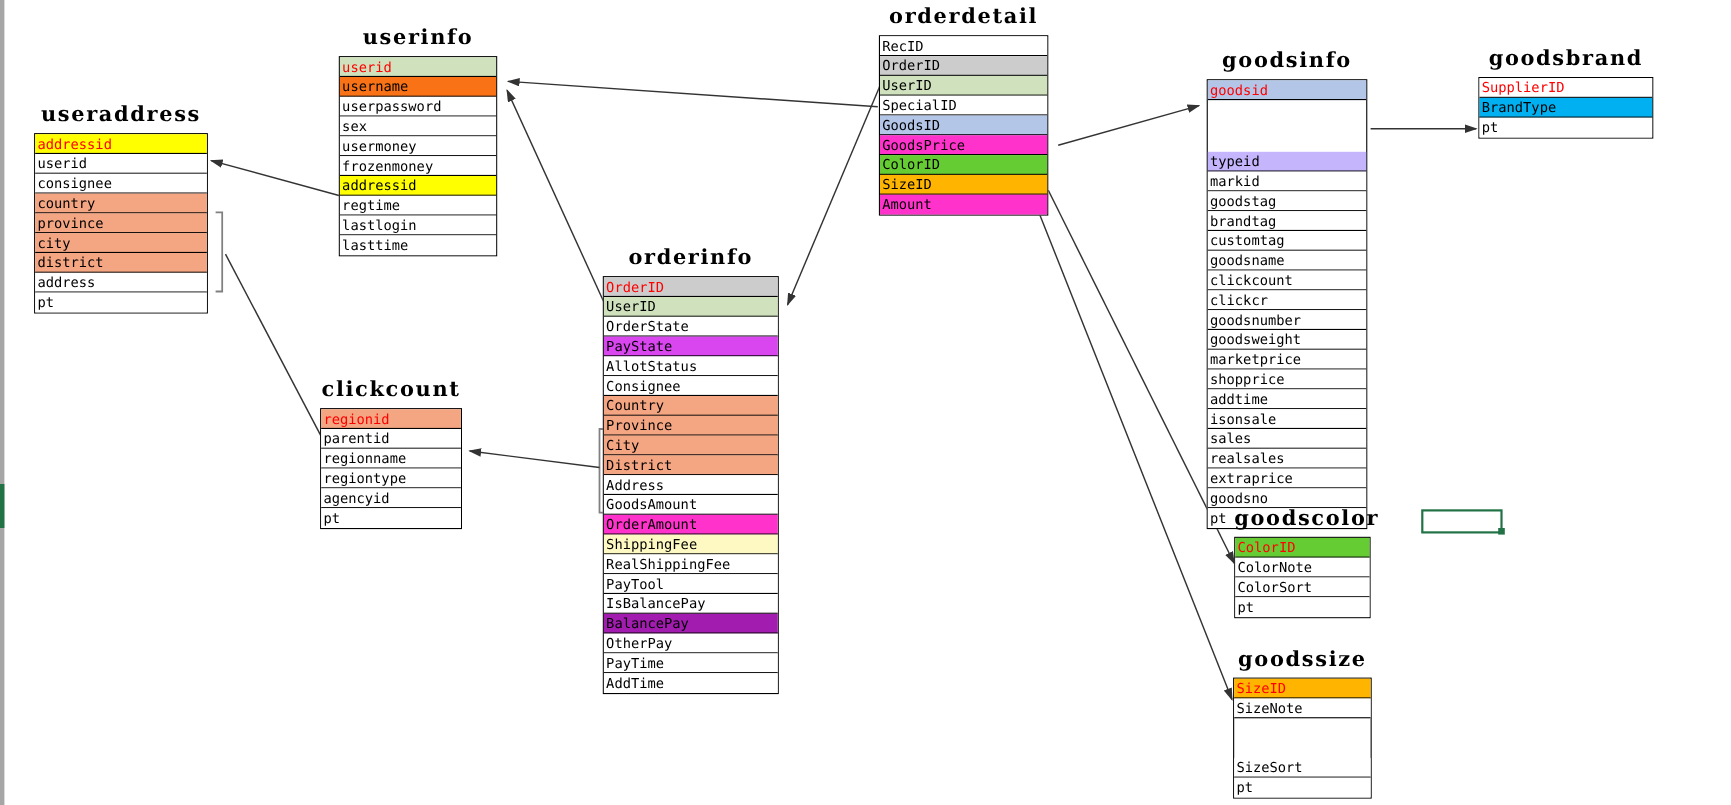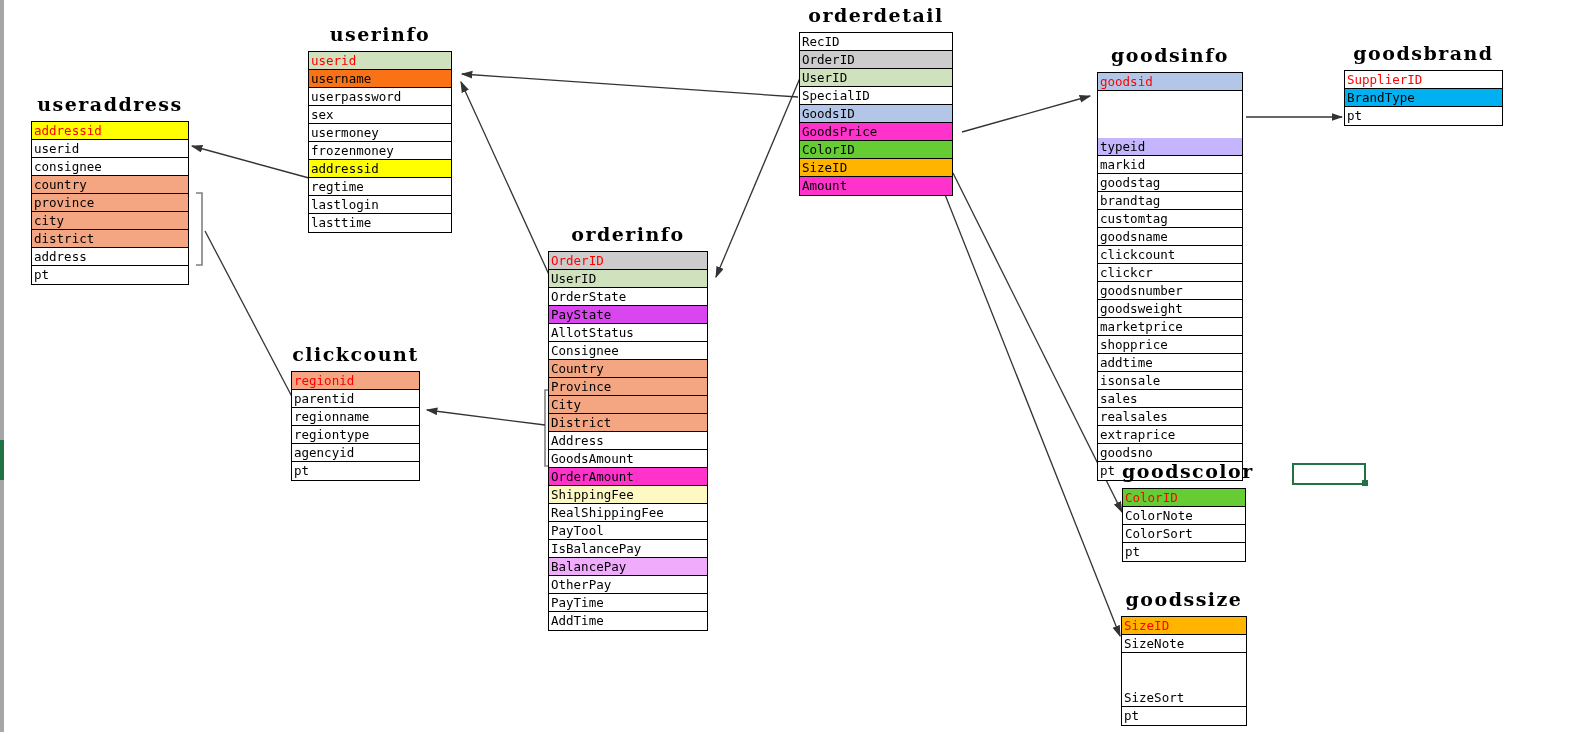--- a/index.html
+++ b/index.html
@@ -156,21 +156,21 @@
         <div class="row" style="background: rgb(244, 165, 130);"><span>Province</span></div>
         <div class="row" style="background: rgb(244, 165, 130);"><span>City</span></div>
         <div class="row" style="background: rgb(244, 165, 130);"><span>District</span></div>
         <div class="row" style="background: rgb(255, 255, 255);"><span>Address</span></div>
         <div class="row" style="background: rgb(255, 255, 255);"><span>GoodsAmount</span></div>
         <div class="row" style="background: rgb(255, 51, 204);"><span>OrderAmount</span></div>
         <div class="row" style="background: #fef9c3;"><span>ShippingFee</span></div>
         <div class="row" style="background: rgb(255, 255, 255);"><span>RealShippingFee</span></div>
         <div class="row" style="background: rgb(255, 255, 255);"><span>PayTool</span></div>
         <div class="row" style="background: rgb(255, 255, 255);"><span>IsBalancePay</span></div>
-        <div class="row" style="background: #f0abfc;"><span>BalancePay</span></div>
+        <div class="row" style="background: #a21caf;"><span>BalancePay</span></div>
         <div class="row" style="background: rgb(255, 255, 255);"><span>OtherPay</span></div>
         <div class="row" style="background: rgb(255, 255, 255);"><span>PayTime</span></div>
         <div class="row" style="background: rgb(255, 255, 255);"><span>AddTime</span></div>
       </div>
   </div>
 
   <div class="table-group" style="left:799px;top:4px;width:154px;">
     <div class="tbl-title">orderdetail</div>
     <div class="tbl">
         <div class="row" style="background: rgb(255, 255, 255);"><span>RecID</span></div>

